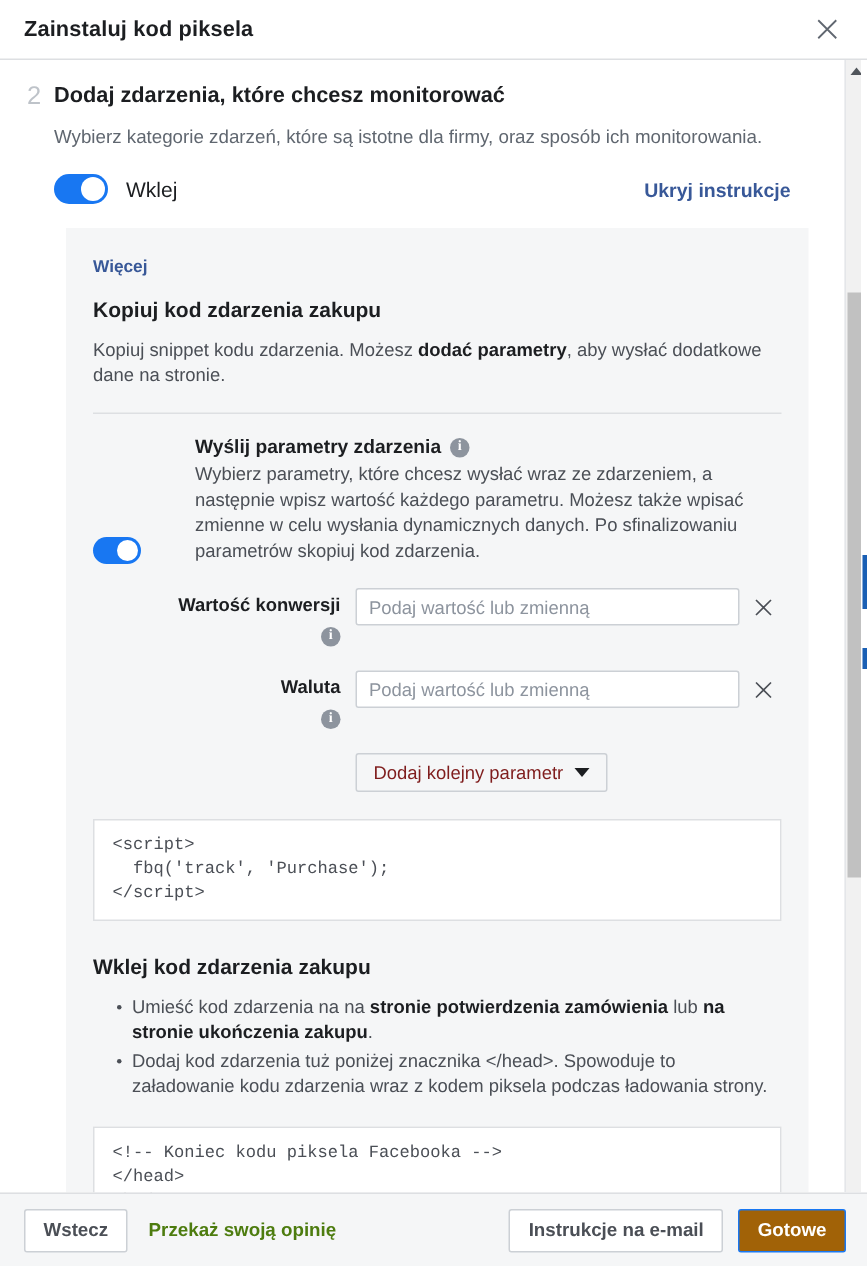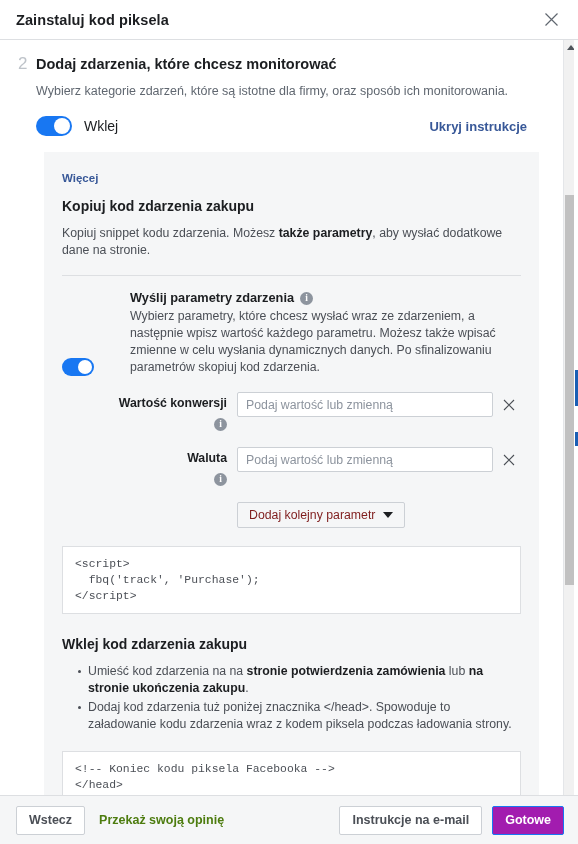--- a/index.html
+++ b/index.html
@@ -397,21 +397,21 @@
     border-radius: 2px;
     padding: 6px 12px;
     cursor: pointer;
     border: 1px solid #ccd0d5;
     background: #f5f6f7;
     color: #4b4f56;
     line-height: 15px;
   }
   .btn-white { background: #ffffff; color: #4b4f56; }
   .btn-primary {
-    background: #a21caf;
+    background: #a16207;
     border-color: #1877f2;
     color: #ffffff;
   }
   .footer-link {
     color: #4d7c0f;
     font-size: 12.5px;
     font-weight: bold;
     margin-left: 14px;
     cursor: pointer;
   }
@@ -448,21 +448,21 @@
         </div>
         <div class="toggle-label">Wklej</div>
         <div class="link">Ukryj instrukcje</div>
       </div>
 
       <div class="panel">
 
         <div class="panel-more">Więcej</div>
 
         <div class="sec-title">Kopiuj kod zdarzenia zakupu</div>
-        <p class="sec-text"><span>Kopiuj snippet kodu zdarzenia. Możesz </span><b>także parametry</b><span>, aby wysłać dodatkowe dane na stronie.</span></p>
+        <p class="sec-text"><span>Kopiuj snippet kodu zdarzenia. Możesz </span><b>dodać parametry</b><span>, aby wysłać dodatkowe dane na stronie.</span></p>
 
         <div class="divider"></div>
 
         
         <div class="param-toggle-row">
           <div class="switch small">
             <div class="knob"></div>
           </div>
           <div class="param-toggle-body">
             <div class="param-toggle-title">

